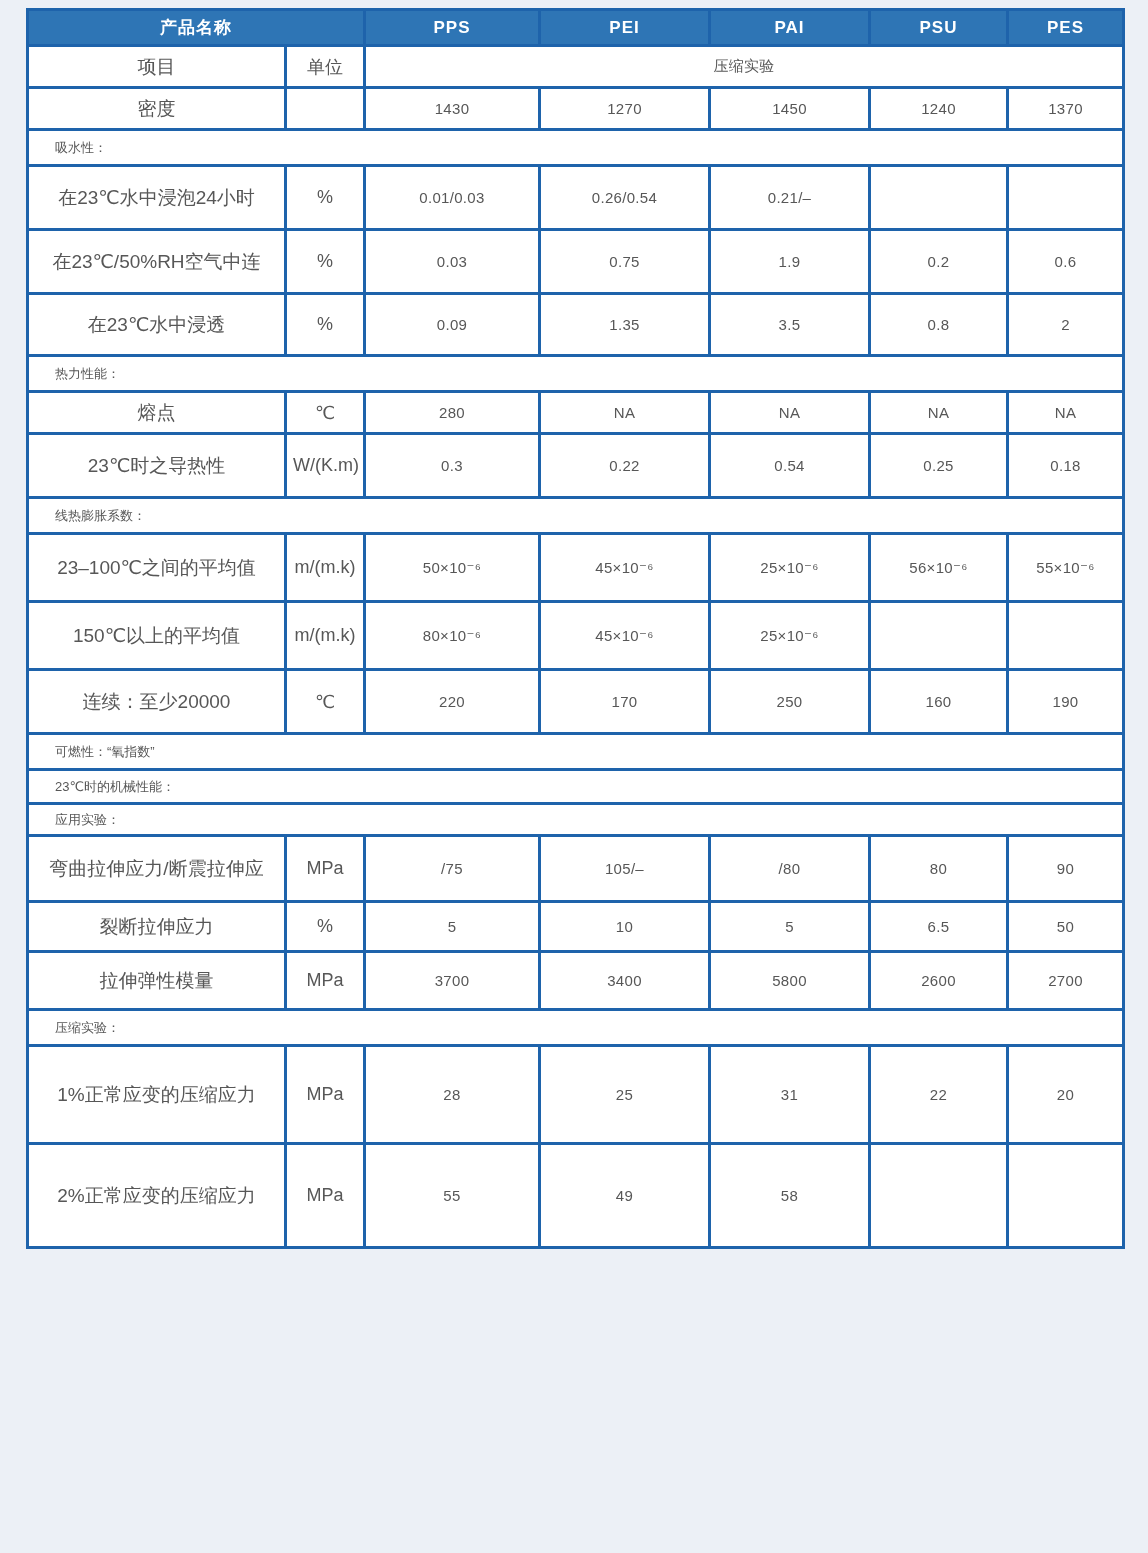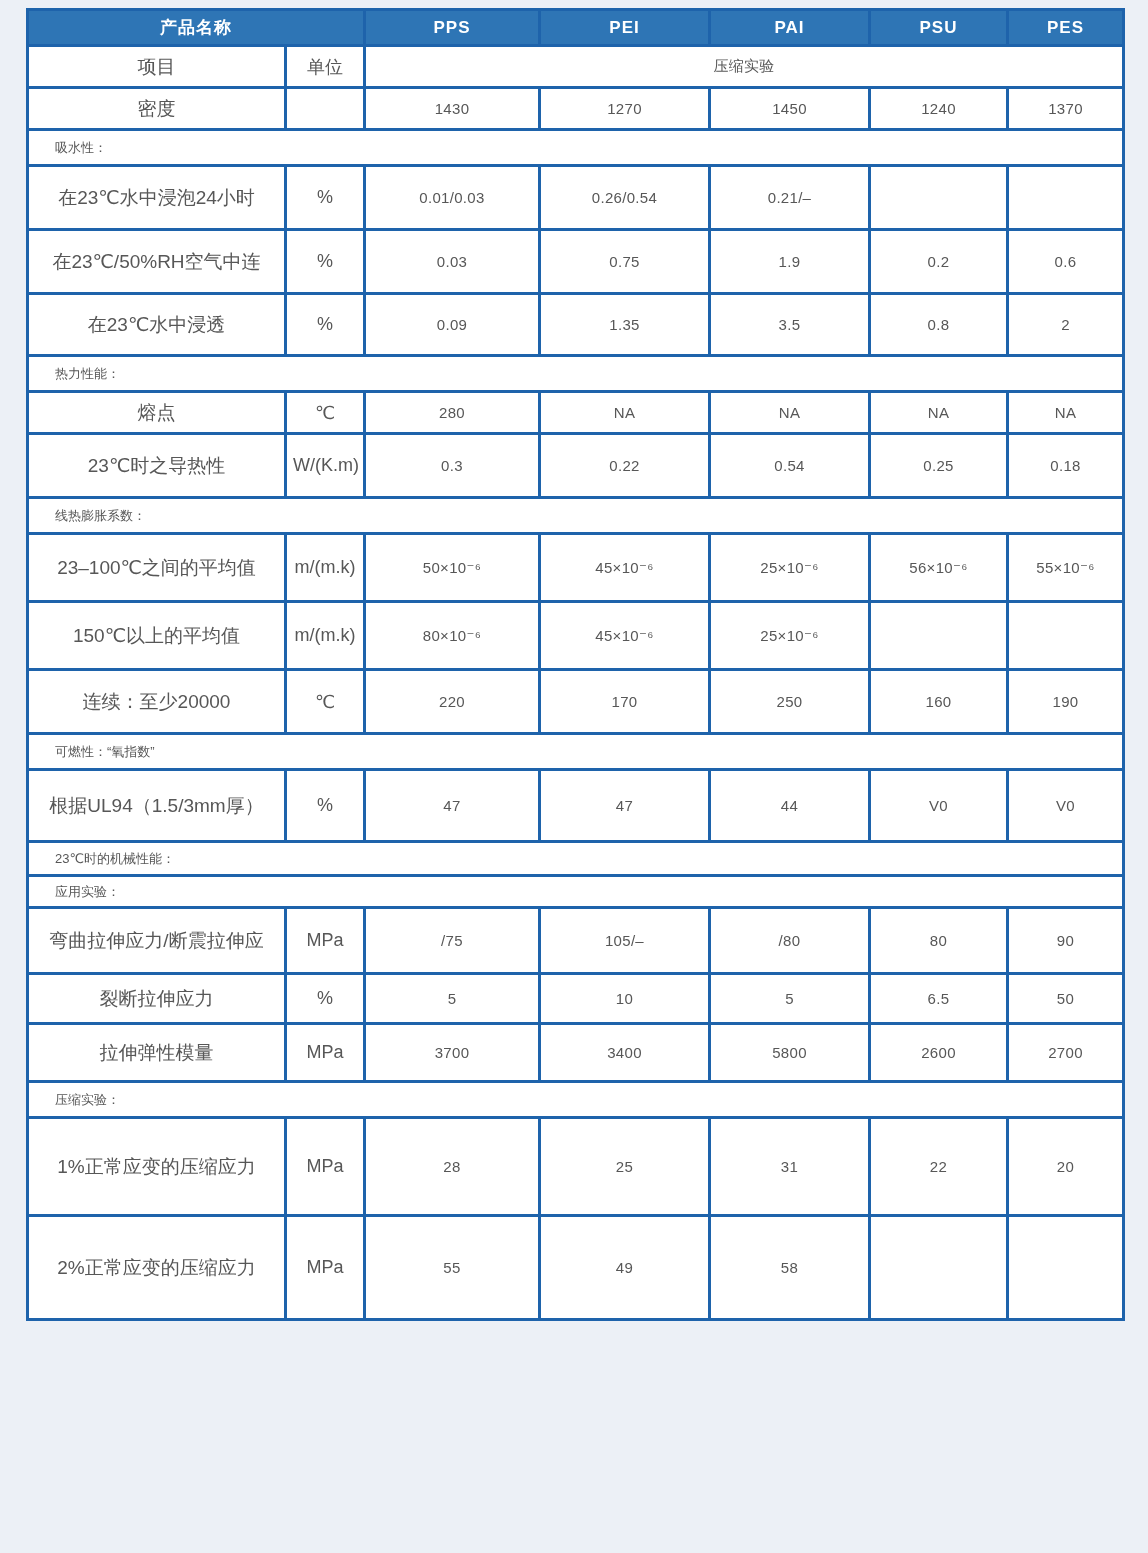--- a/index.html
+++ b/index.html
@@ -181,29 +181,20 @@
     <td class="val">170</td>
     <td class="val">250</td>
     <td class="val">160</td>
     <td class="val">190</td>
   </tr>
 
   <tr style="height:36px">
     <td class="sec" colspan="7">可燃性：“氧指数”</td>
   </tr>
 
-  <tr style="height:72px">
-    <td class="lbl">根据UL94（1.5/3mm厚）</td>
-    <td class="unit">%</td>
-    <td class="val">47</td>
-    <td class="val">47</td>
-    <td class="val">44</td>
-    <td class="val">V0</td>
-    <td class="val">V0</td>
-  </tr>
 
   <tr style="height:34px">
     <td class="sec" colspan="7">23℃时的机械性能：</td>
   </tr>
 
   <tr style="height:32px">
     <td class="sec" colspan="7">应用实验：</td>
   </tr>
 
   <tr style="height:66px">

